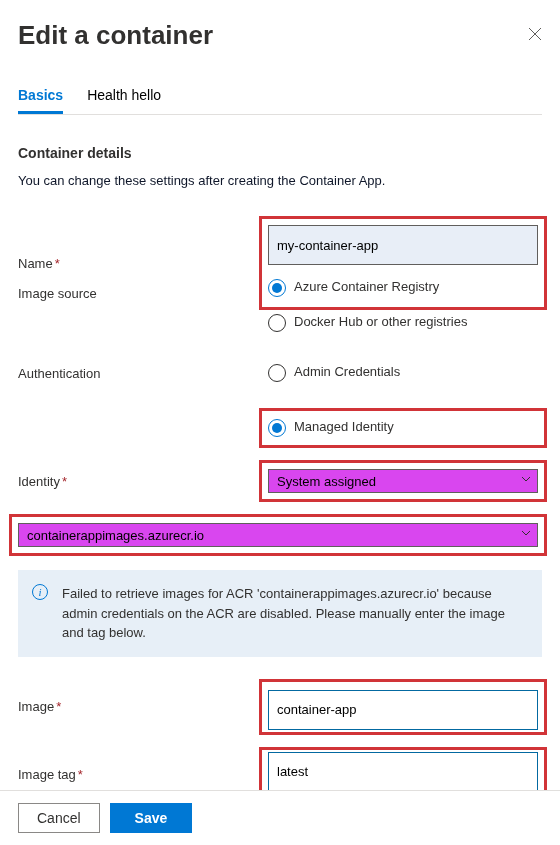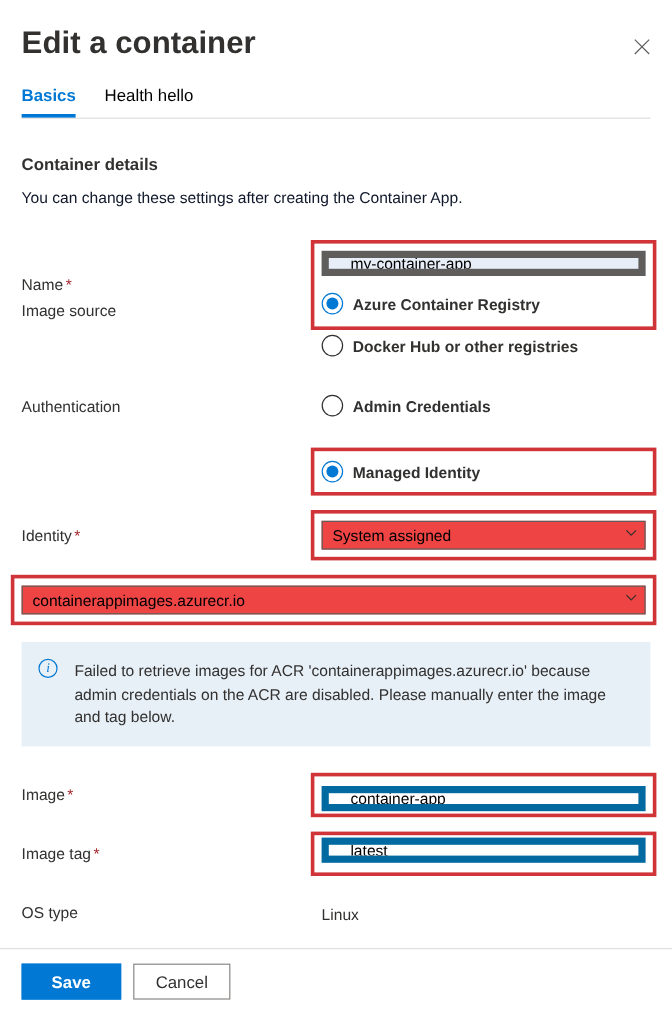--- a/index.html
+++ b/index.html
@@ -12,22 +12,22 @@
       font-size: 13px;
       color: #323130;
       width: 560px;
       height: 845px;
       padding: 20px 18px 0 18px;
       position: relative;
     }
     .header {
       display: flex;
       justify-content: space-between;
-      align-items: flex-end;
-      margin-bottom: 20px;
+      align-items: center;
+      margin-bottom: 36px;
     }
     .title {
       font-size: 26px;
       font-weight: 600;
     }
     .close-btn {
       font-size: 18px;
       cursor: pointer;
       color: #605e5c;
       background: none;
@@ -79,55 +79,54 @@
     }
     .form-control {
       flex: 1;
     }
     .required {
       color: #a4262c;
       margin-left: 2px;
     }
     .text-input {
       width: 100%;
-      height: 21px;
-      border: 6px solid #0369a1;
-      padding: 2px 18px;
+      height: 40px;
+      border: 1px solid #0369a1;
+      padding: 2px 8px;
       font-family: inherit;
       font-size: 13px;
     }
     .text-input.highlighted {
       background: #e8eef7;
       border-color: #605e5c;
     }
     .select-wrap {
       position: relative;
     }
     .select {
       width: 100%;
       height: 24px;
       border: 1px solid #605e5c;
       padding: 2px 8px;
       font-family: inherit;
       font-size: 13px;
       appearance: none;
-      background: #ef4444;
+      background: #d946ef;
     }
     .chevron {
       position: absolute;
       right: 6px;
       top: 4px;
       pointer-events: none;
     }
     .radio-row {
       display: flex;
-      align-items: center;
+      align-items: flex-start;
       gap: 8px;
       margin-bottom: 14px;
-      font-weight: bold;
     }
     .radio {
       width: 18px;
       height: 18px;
       border: 1px solid #323130;
       border-radius: 50%;
       display: inline-flex;
       align-items: center;
       justify-content: center;
       flex-shrink: 0;
@@ -349,15 +348,15 @@
   <div class="form-label">
     <span>Command override</span>
     <span class="info-small">i</span>
   </div>
   <div class="form-control">
     <input type="text" class="text-input" placeholder="Example: /bin/bash, -c, echo hello; sleep 10..." style="">
   </div>
 </div>
 
 <div class="footer">
+  <button class="btn btn-secondary">Cancel</button>
   <button class="btn btn-primary">Save</button>
-  <button class="btn btn-secondary">Cancel</button>
 </div>
 
 </body></html>

